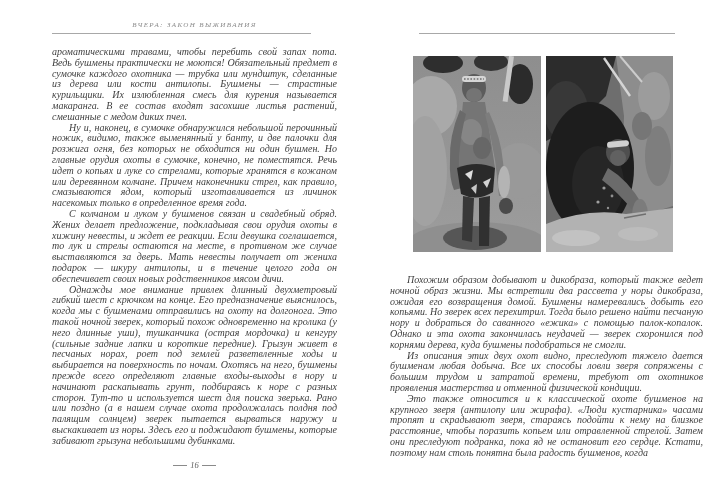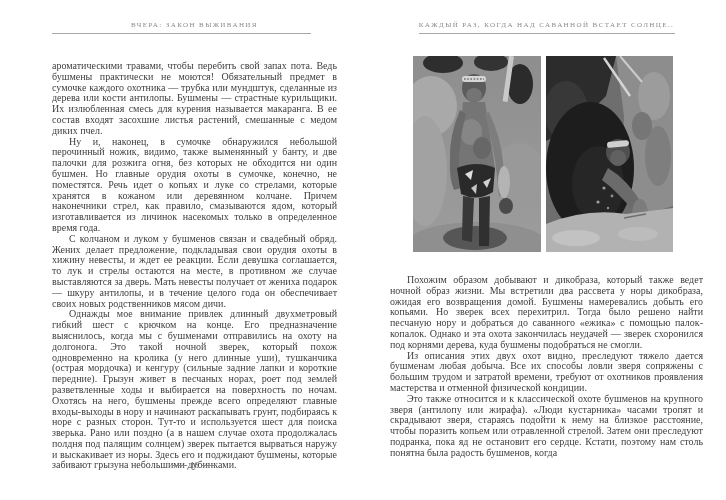--- a/index.html
+++ b/index.html
@@ -3,21 +3,21 @@
 <meta charset="utf-8">
 <style>
   html, body { margin: 0; padding: 0; }
   body {
     width: 726px; height: 500px;
     background: #ffffff;
     font-family: "Liberation Serif", "DejaVu Serif", serif;
     overflow: hidden; position: relative;
   }
   .spread { position: absolute; inset: 0; }
-  .page { position: absolute; top: 0; height: 444px; }
+  .page { position: absolute; top: 0; height: 444px; font-style: italic; }
   .page-left  { left: 52px;  width: 285px; }
   .page-right { left: 390px; width: 313px; }
 
   .running-head {
     position: absolute; top: 21px; left: 0; right: 0;
     text-align: center;
     font-size: 7px; letter-spacing: 1.4px;
     color: #8a8a8a; text-transform: uppercase;
     white-space: nowrap;
   }
@@ -28,21 +28,21 @@
   .page-left  .head-rule { left: 0; width: 259px; }
   .page-right .head-rule { left: 50%; width: 256px; transform: translateX(-50%); }
 
   .body-text {
     position: absolute; left: 0; right: 0;
     font-size: 10px; line-height: 10.8px;
     color: #3e3e3e;
     text-align: justify;
     hyphens: auto; -webkit-hyphens: auto;
   }
-  .page-left  .body-text { top: 61px; }
+  .page-left  .body-text { top: 47px; }
   .page-right .body-text { top: 275px; }
   .body-text p { margin: 0; text-indent: 17px; }
   .body-text p.no-indent { text-indent: 0; }
 
   .photos {
     position: absolute; top: 56px; left: 23px;
     width: 260px; height: 196px;
     display: flex; gap: 5px;
   }
   .photo { display: block; height: 196px; }
@@ -70,21 +70,20 @@
         <p class="">Однажды мое внимание привлек длинный двухметровый гибкий шест с крючком на конце. Его предназначение выяснилось, когда мы с бушменами отправились на охоту на долгонога. Это такой ночной зверек, который похож одновременно на кролика (у него длинные уши), тушканчика (острая мордочка) и кенгуру (сильные задние лапки и короткие передние). Грызун живет в песчаных норах, роет под землей разветвленные ходы и выбирается на поверхность по ночам. Охотясь на него, бушмены прежде всего определяют главные входы-выходы в нору и начинают раскапывать грунт, подбираясь к норе с разных сторон. Тут-то и используется шест для поиска зверька. Рано или поздно (а в нашем случае охота продолжалась полдня под палящим солнцем) зверек пытается вырваться наружу и выскакивает из норы. Здесь его и поджидают бушмены, которые забивают грызуна небольшими дубинками.</p>
       </div>
     <div class="folio">
       <span class="dash"></span>
       <span>16</span>
       <span class="dash"></span>
     </div>
   </section>
 
   <section class="page page-right">
-    <div class="running-head">КАЖДЫЙ РАЗ, КОГДА НАД САВАННОЙ ВСТАЕТ СОЛНЦЕ..</div>
     <div class="head-rule"></div>
 
     <div class="photos">
 
       <svg class="photo" width="128" height="196" viewBox="0 0 128 196" role="img">
         <defs>
           <linearGradient id="p1bg" x1="0" y1="0" x2="0" y2="1">
             <stop offset="0" stop-color="#8e8e8e"></stop>
               <stop offset="1" stop-color="#9d9d9d"></stop>
           </linearGradient>

